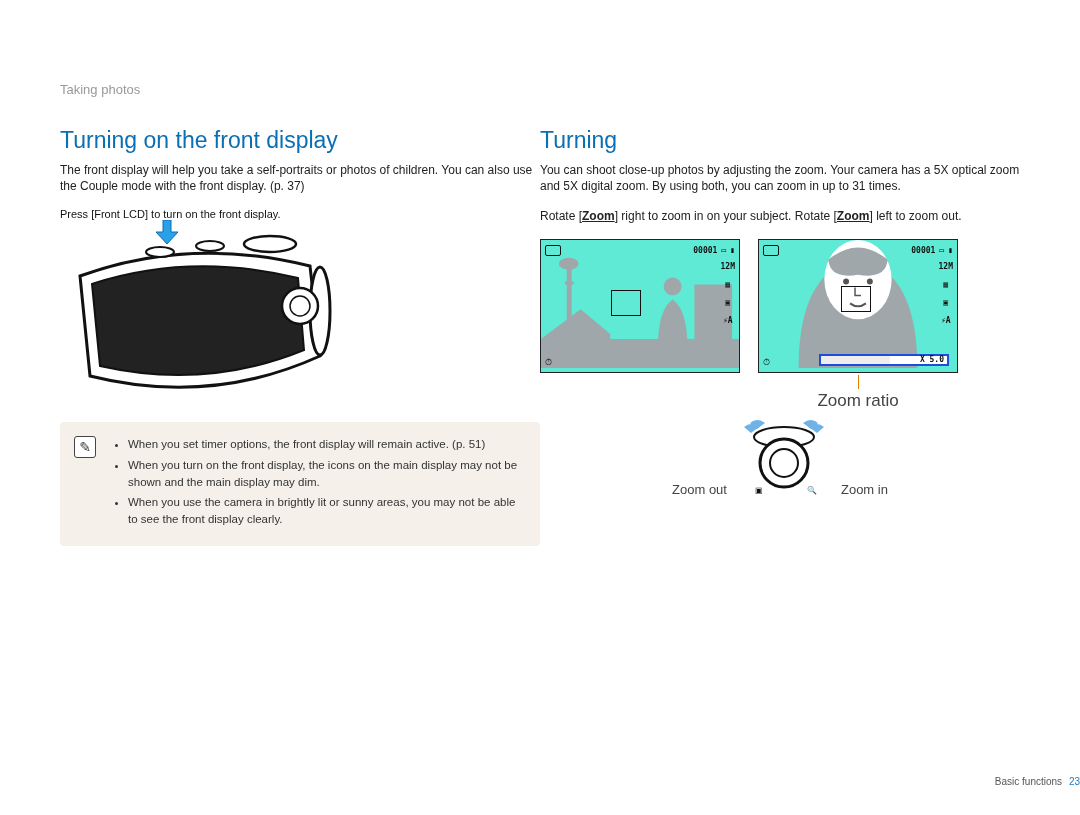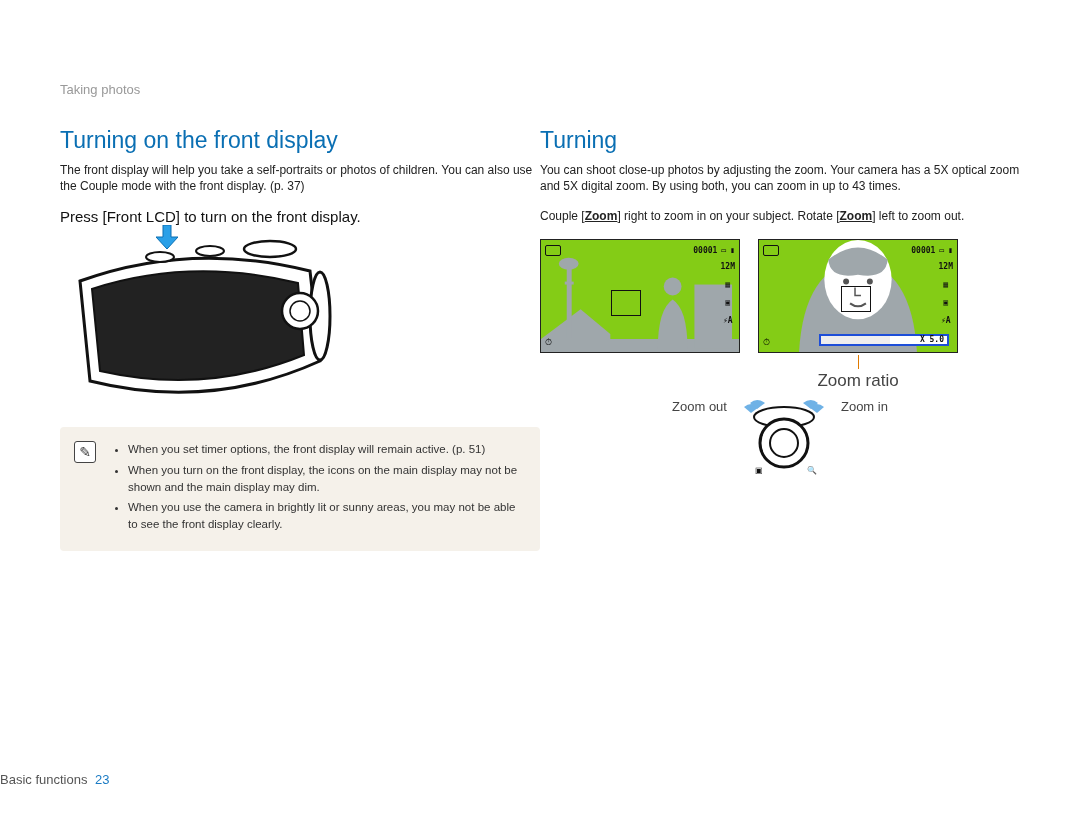--- a/index.html
+++ b/index.html
@@ -32,21 +32,21 @@
     color: #0a6fb3;
     margin-bottom: 8px;
   }
   p.body {
     font-size: 12px;
     color: #222;
     line-height: 1.35;
     margin-bottom: 14px;
   }
   p.instruction {
-    font-size: 15px;
+    font-size: 11px;
     color: #111;
     margin-bottom: 8px;
   }
   .bold { font-weight: bold; text-decoration: underline; }
   .camera-illus {
     width: 280px;
     height: 170px;
     position: relative;
     margin-bottom: 24px;
   }
@@ -81,23 +81,23 @@
   }
   .note-box ul { list-style: disc; padding-left: 14px; }
   .note-box li { margin-bottom: 4px; }
   .screens {
     display: flex;
     gap: 18px;
     margin-top: 6px;
   }
   .screen {
     width: 200px;
-    height: 114px;
+    height: 134px;
     border: 1.5px solid #222;
-    background: #84cc16;
+    background: #5eead4;
     position: relative;
     overflow: hidden;
   }
   .screen .top-bar {
     position: absolute;
     top: 4px;
     left: 4px;
     right: 4px;
     height: 14px;
     display: flex;
@@ -177,40 +177,40 @@
     background: #e07a00;
     margin: 0 auto;
   }
   .zoom-ratio-text {
     font-size: 17px;
     color: #444;
     margin-top: 2px;
   }
   .dial-row {
     display: flex;
-    align-items: flex-start;
+    align-items: flex-end;
     justify-content: center;
     gap: 14px;
     margin-top: 8px;
     font-size: 13px;
     color: #444;
   }
   .dial {
     position: relative;
     width: 86px;
     text-align: center;
   }
   .dial svg { display: block; margin: 0 auto; }
   .footer {
     position: absolute;
     bottom: 28px;
     left: 0;
     right: 0;
-    text-align: left;
-    font-size: 13px;
+    text-align: right;
+    font-size: 10px;
     color: #555;
   }
   .footer .num { color: #1a7bc4; margin-left: 4px; }
 </style>
 </head>
 <body>
 
 <div class="page">
   <div class="breadcrumb">Taking photos</div>
 
@@ -244,23 +244,23 @@
         <ul>
           <li>When you set timer options, the front display will remain active. (p. 51)</li>
           <li>When you turn on the front display, the icons on the main display may not be shown and the main display may dim.</li>
           <li>When you use the camera in brightly lit or sunny areas, you may not be able to see the front display clearly.</li>
         </ul>
       </div>
     </div>
 
     <div class="col">
       <h2 class="section-title">Turning</h2>
-      <p class="body">You can shoot close-up photos by adjusting the zoom. Your camera has a 5X optical zoom and 5X digital zoom. By using both, you can zoom in up to 43 times.</p>
+      <p class="body">You can shoot close-up photos by adjusting the zoom. Your camera has a 5X optical zoom and 5X digital zoom. By using both, you can zoom in up to 31 times.</p>
       <p class="body">
-        <span>Couple [</span><span class="bold">Zoom</span><span>] right to zoom in on your subject. Rotate [</span><span class="bold">Zoom</span><span>] left to zoom out.</span>
+        <span>Rotate [</span><span class="bold">Zoom</span><span>] right to zoom in on your subject. Rotate [</span><span class="bold">Zoom</span><span>] left to zoom out.</span>
       </p>
 
       <div class="screens">
 
         <div class="screen">
           <svg class="scene-wide" viewBox="0 0 200 130" preserveAspectRatio="none">
             <rect x="0" y="100" width="200" height="30" class="sil"></rect>
             <path d="M0 100 L40 70 L70 95 L70 100 Z" class="sil"></path>
             <rect x="26" y="26" width="5" height="74" class="sil"></rect>
             <ellipse cx="28" cy="24" rx="10" ry="6" class="sil"></ellipse>

